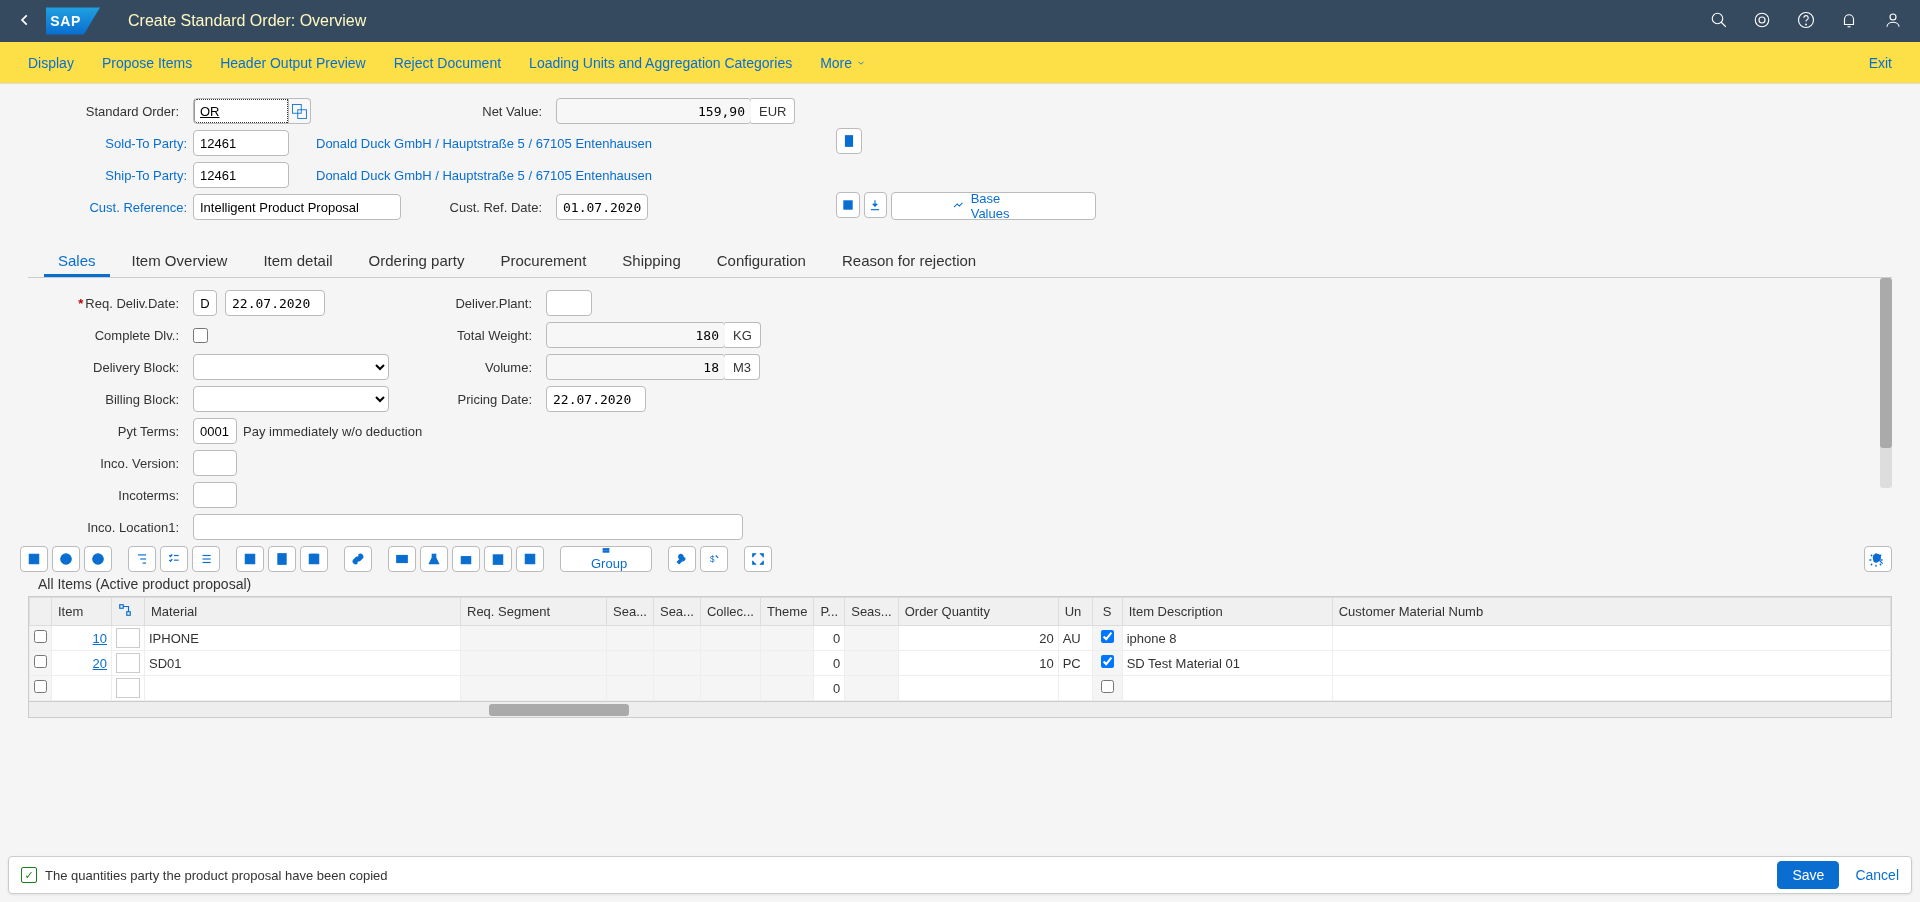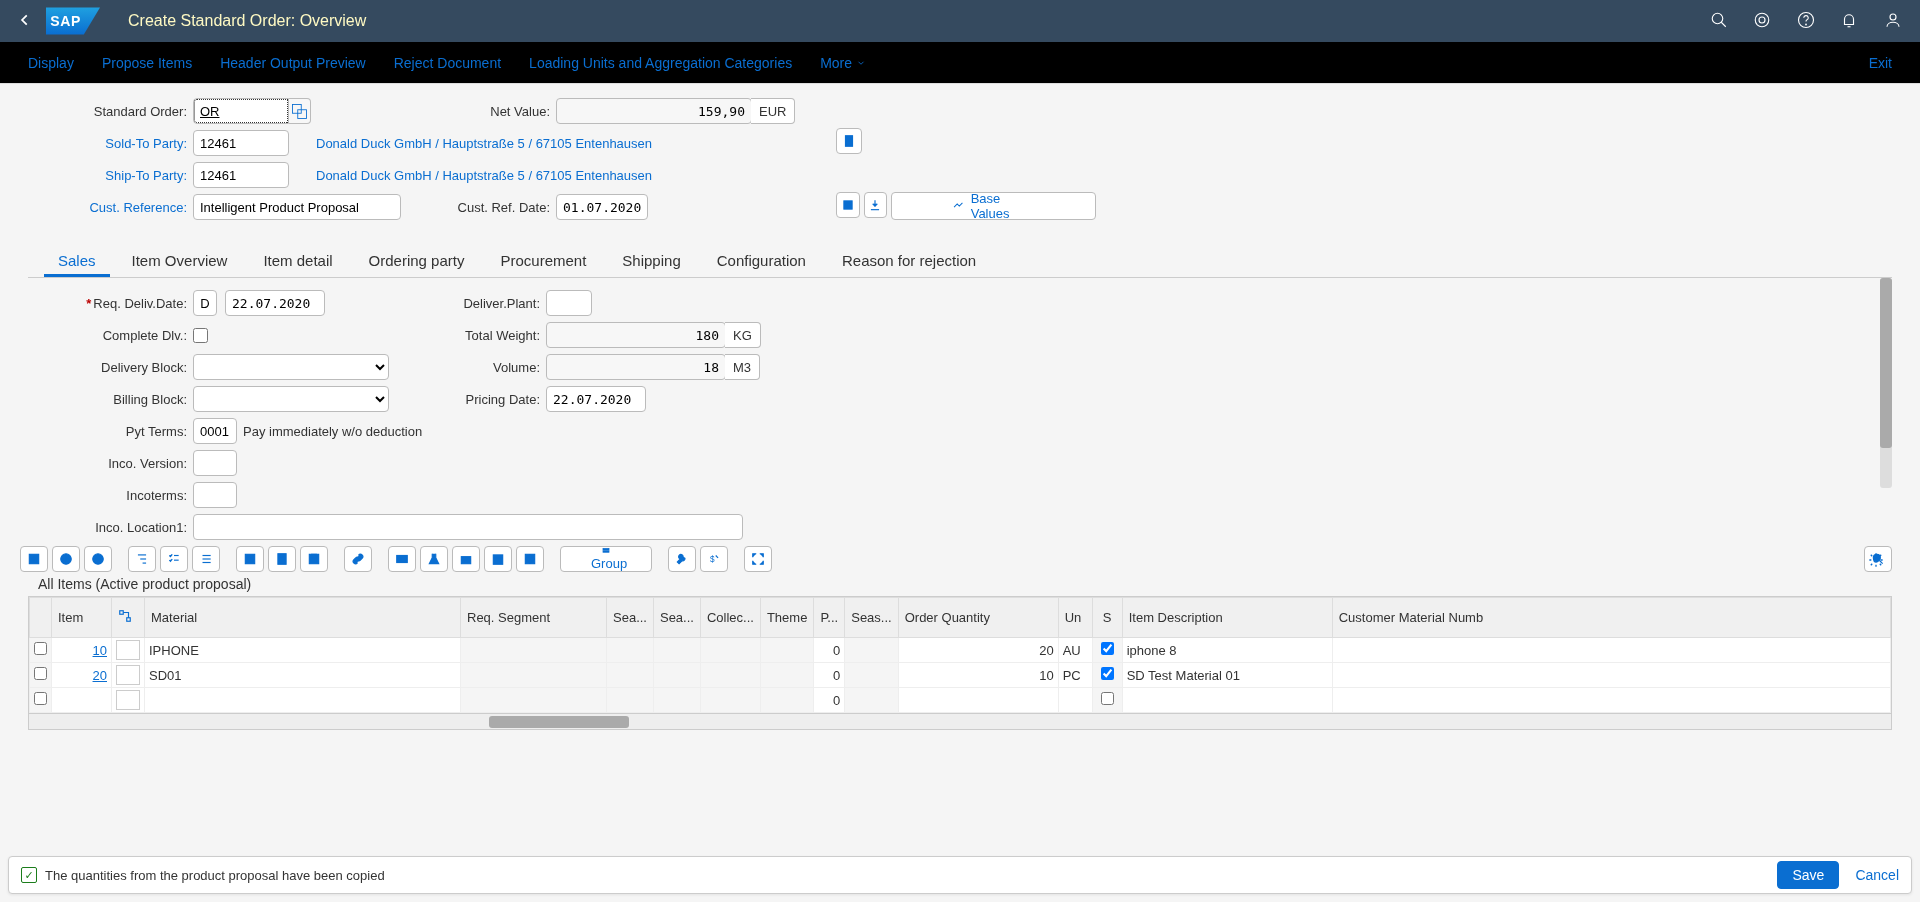--- a/index.html
+++ b/index.html
@@ -9,36 +9,36 @@
 .header-bar { background: #354a5f; color: #fef9c3; height: 42px; display: flex; align-items: center; padding: 0 18px; }
 .header-bar .back-chevron { color: white; font-size: 18px; margin-right: 14px; cursor: pointer; }
 .sap-logo { font-weight: bold; font-size: 18px; letter-spacing: 1px; margin-right: 28px; user-select: none; }
 .sap-logo svg { vertical-align: middle; }
 .header-title { font-size: 16px; font-weight: 500; }
 .header-spacer { flex: 1; }
 .header-icons span { margin-left: 22px; cursor: pointer; font-size: 16px; display: inline-flex; }
 .header-icons svg { width: 18px; height: 18px; fill: none; stroke: white; stroke-width: 1.5; }
 
 
-.menu-bar { background: #000000; height: 42px; display: flex; align-items: center; padding: 0 28px; border-bottom: 1px solid #ddd; }
+.menu-bar { background: #fde047; height: 42px; display: flex; align-items: center; padding: 0 28px; border-bottom: 1px solid #ddd; }
 .menu-bar a { color: #0a6ed1; text-decoration: none; margin-right: 28px; font-size: 14px; cursor: pointer; }
 .menu-bar a.more { display: inline-flex; align-items: center; }
 .menu-bar a.more svg { width: 10px; height: 10px; stroke: #0a6ed1; fill: none; stroke-width: 2; margin-left: 4px; }
 .menu-bar .spacer { flex: 1; }
 .menu-bar .exit { color: #0a6ed1; cursor: pointer; font-size: 14px; }
 
 
 .content { padding: 12px 28px 0 28px; }
 
 .form-grid { display: grid; grid-template-columns: 408px 400px 260px; column-gap: 0; row-gap: 2px; align-items: center; }
 .field-col1 { display: flex; align-items: center; justify-content: flex-start; height: 30px; }
 .field-col2 { display: flex; align-items: center; height: 30px; }
 .field-col3 { display: flex; align-items: flex-start; height: 30px; }
 .field-label { color: #0a6ed1; text-align: right; width: 165px; padding-right: 6px; white-space: nowrap; }
-.field-label-black { color: #333; text-align: right; width: 165px; padding-right: 6px; white-space: nowrap; }
+.field-label-black { color: #333; text-align: right; width: 165px; padding-right: 14px; white-space: nowrap; }
 input.fld { height: 26px; border: 1px solid #bbb; border-radius: 4px; padding: 0 6px; font-family: inherit; font-size: 13px; }
 input.fld.ro { background: #f7f7f7; text-align: right; font-family: monospace; }
 input.fld.center-sel { outline: 1px dotted #333; outline-offset: -2px; }
 .f4-input { position: relative; display: inline-flex; }
 .f4-input .f4-btn { width: 22px; height: 26px; border: 1px solid #bbb; border-left: none; border-radius: 0 4px 4px 0; background: #f7f7f7; display: flex; align-items: center; justify-content: center; cursor: pointer; }
 .f4-input input { border-radius: 4px 0 0 4px; text-decoration: underline; }
 .addr-link { color: #0a6ed1; margin-left: 10px; cursor: pointer; text-decoration: none; }
 .unit-box { height: 26px; border: 1px solid #bbb; border-radius: 0 4px 4px 0; border-left: none; padding: 0 8px; display: inline-flex; align-items: center; background: white; color: #333; margin-left: -1px; }
 .small-icon-btn { width: 26px; height: 26px; border: 1px solid #bbb; border-radius: 4px; background: white; display: inline-flex; align-items: center; justify-content: center; cursor: pointer; margin-right: 4px; color: #0a6ed1; }
 .small-icon-btn svg { width: 14px; height: 14px; fill: #0a6ed1; }
@@ -65,21 +65,21 @@
 .tbtn { height: 26px; min-width: 28px; border: 1px solid #bbb; border-radius: 4px; background: white; display: inline-flex; align-items: center; justify-content: center; cursor: pointer; color: #0a6ed1; padding: 0 4px; flex-direction: column; }
 .tbtn svg { width: 14px; height: 14px; fill: #0a6ed1; }
 .tbtn.wide { padding: 0 24px; }
 .toolbar-spacer { flex: 1; }
 
 .section-label { font-size: 14px; margin: 4px 0 4px 10px; }
 
 
 .items-table-wrap { border: 1px solid #ccc; overflow: hidden; position: relative; }
 .items-table { border-collapse: collapse; width: 100%; font-size: 13px; }
-.items-table th { background: #f0f0f0; border: 1px solid #ddd; padding: 4px 6px; text-align: left; font-weight: normal; height: 40px; white-space: nowrap; }
+.items-table th { background: #f0f0f0; border: 1px solid #ddd; padding: 4px 6px; text-align: left; font-weight: normal; height: 28px; white-space: nowrap; }
 .items-table td { border: 1px solid #eee; padding: 2px 4px; height: 24px; background: white; }
 .items-table td.grey { background: #f5f5f5; }
 .items-table td.num { text-align: right; }
 .items-table td a { color: #0a6ed1; text-decoration: underline; cursor: pointer; }
 .items-table input[type=text] { width: 100%; border: 1px solid #ccc; height: 20px; padding: 0 3px; font-size: 12px; }
 .items-table input[type=checkbox] {  }
 .horiz-scroll { height: 16px; background: #eee; border-top: 1px solid #ccc; position: relative; }
 .horiz-scroll .thumb { position: absolute; left: 460px; top: 2px; height: 12px; width: 140px; background: #aaa; border-radius: 3px; }
 .gear-icon { position: absolute; right: 8px; top: -24px; cursor: pointer; color: #0a6ed1; }
 
@@ -564,17 +564,17 @@
             </div>
         </div>
       </div>
 
     </div>
   </div>
 </div>
 
 <div class="footer-bar">
   <span class="footer-check">✓</span>
-  <span class="footer-msg">The quantities from the product proposal have been copied</span>
+  <span class="footer-msg">The quantities party the product proposal have been copied</span>
   <span class="footer-spacer"></span>
   <button class="btn-save">Save</button>
   <span class="btn-cancel">Cancel</span>
 </div>
 
 </body></html>

